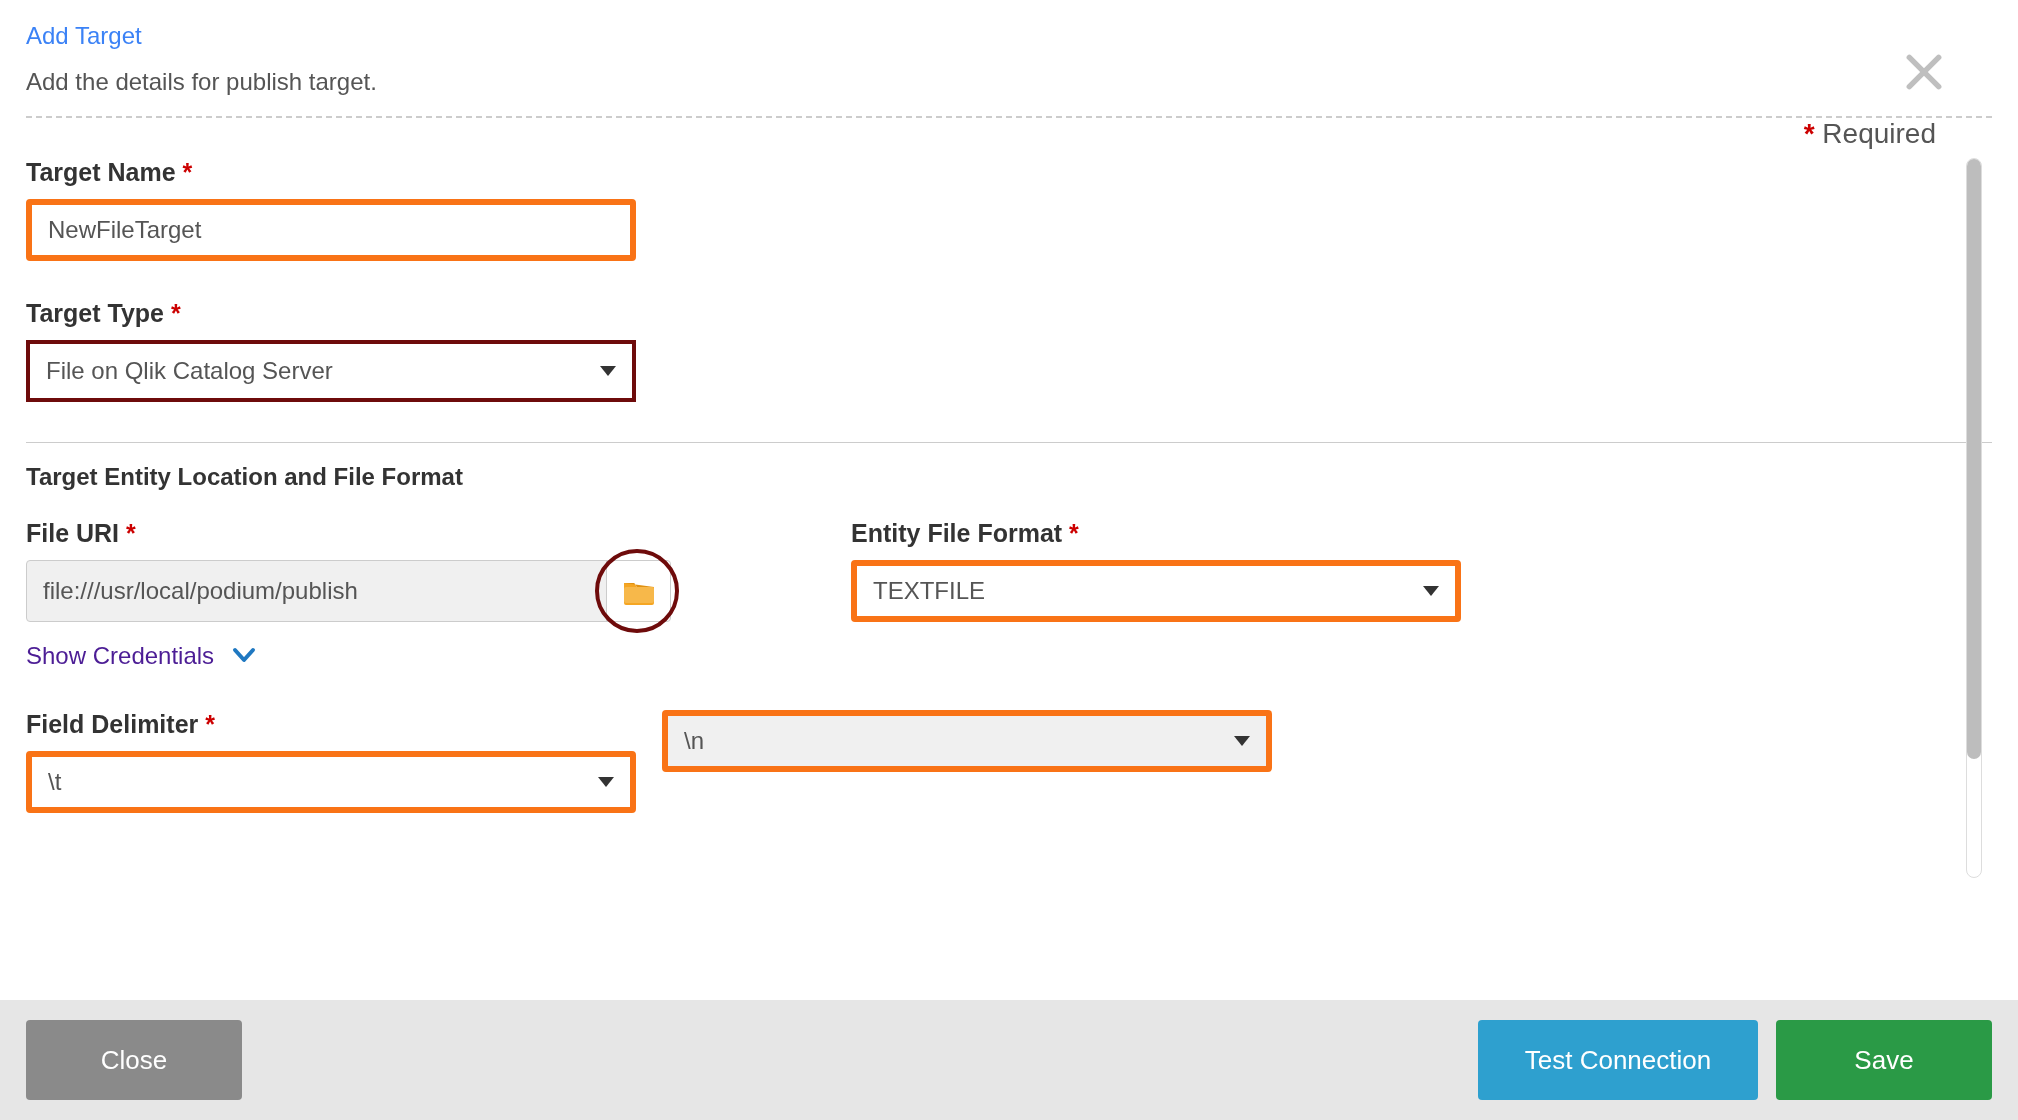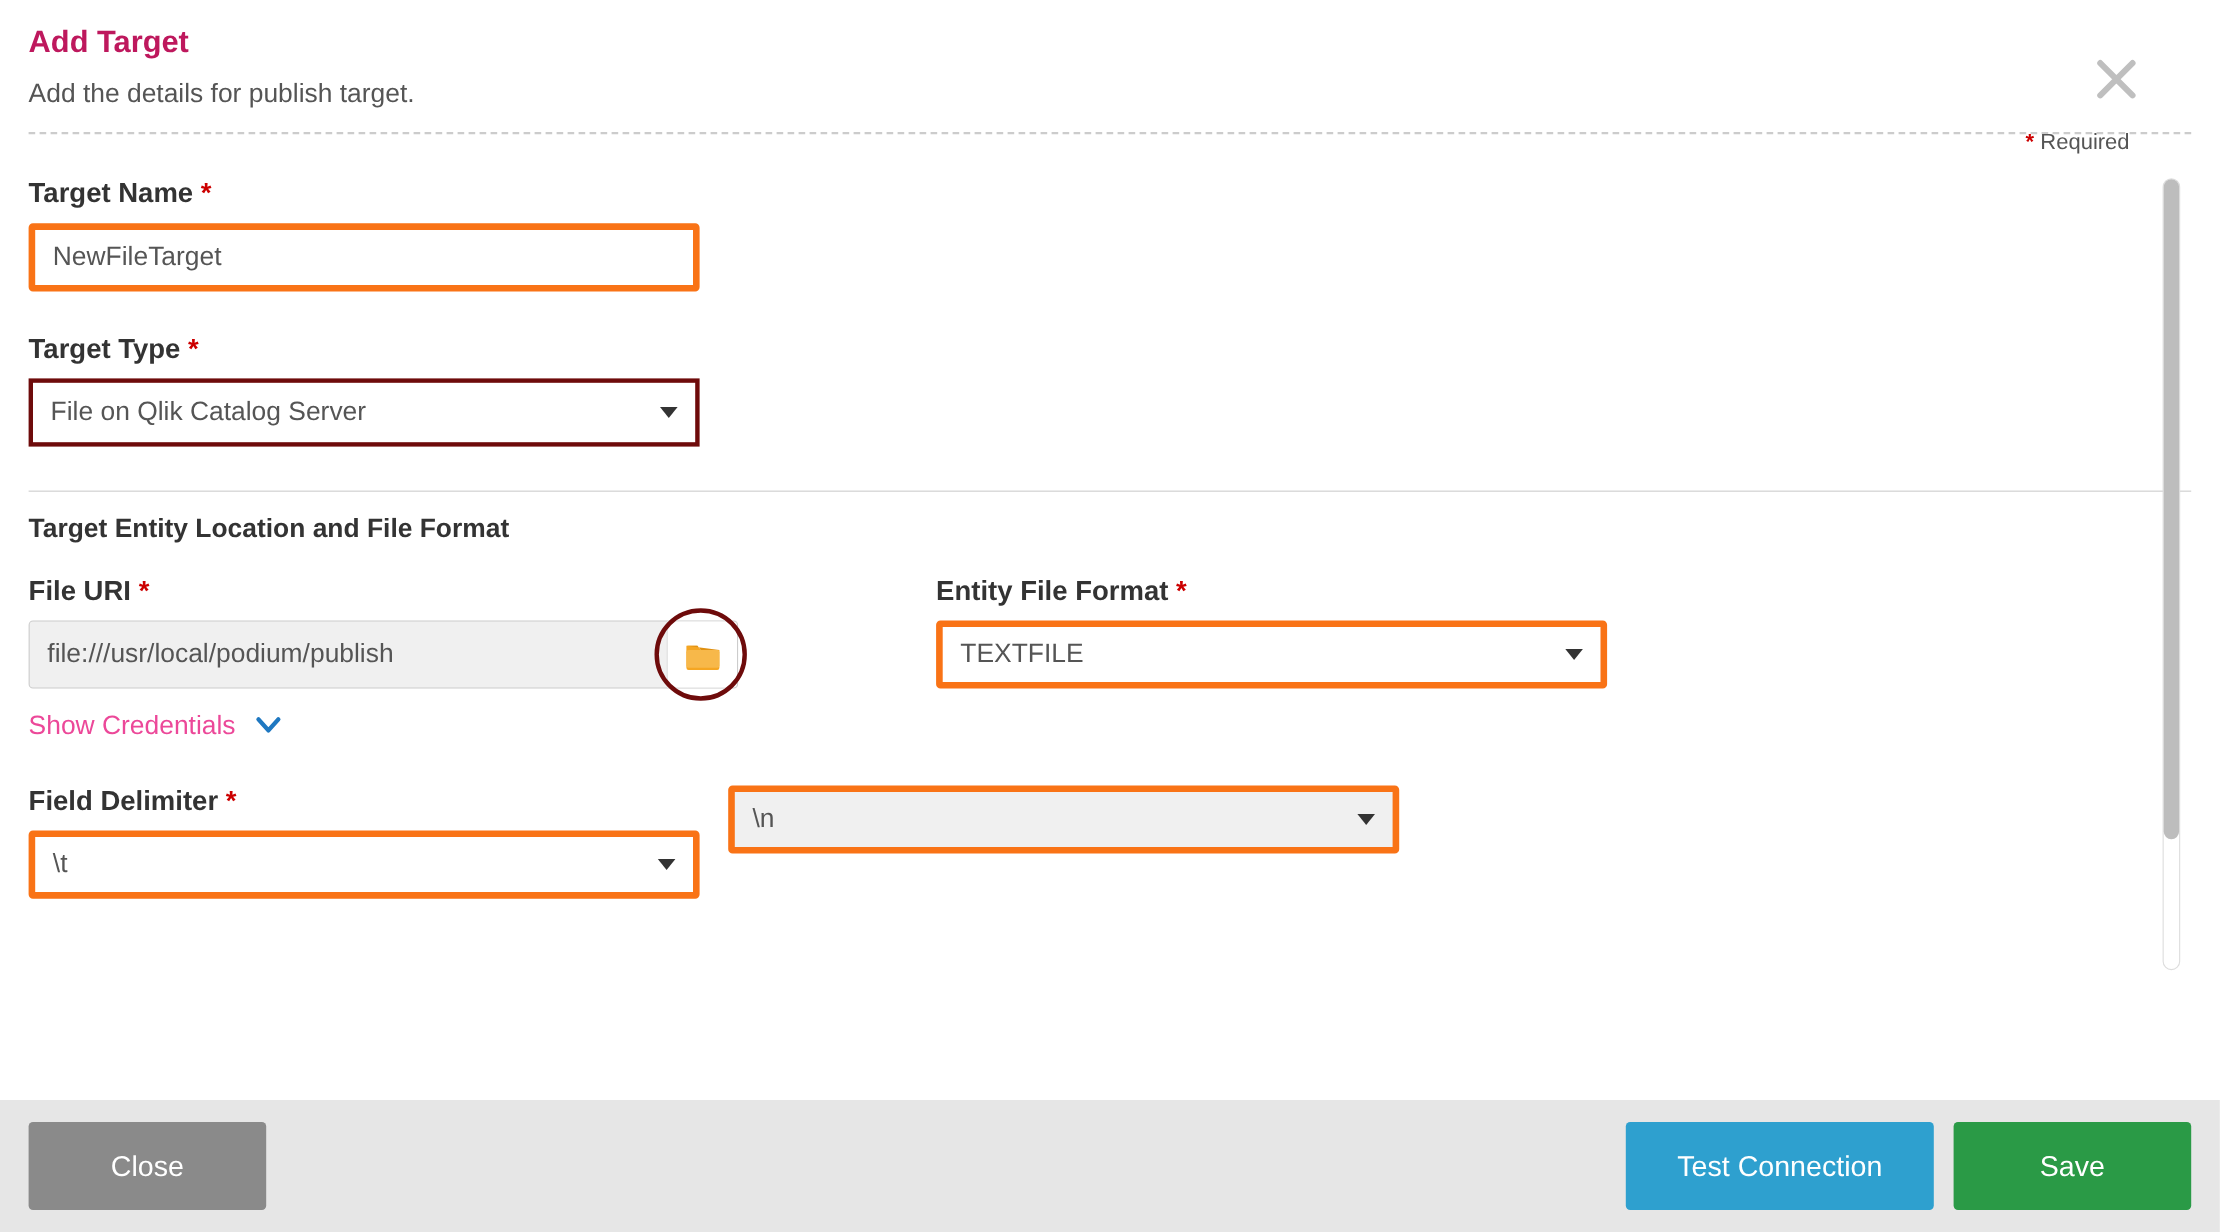--- a/index.html
+++ b/index.html
@@ -12,41 +12,41 @@
     position: relative;
     background: #fff;
   }
   .dialog {
     padding: 22px 26px 0 26px;
     height: 970px;
     position: relative;
   }
   .header-row { position: relative; }
   .title {
-    font-size: 28px;
-    font-weight: 700;
-    color: #be185d;
+    font-size: 24px;
+    font-weight: 400;
+    color: #3b82f6;
     margin-bottom: 18px;
   }
   .subtitle {
     font-size: 24px;
     color: #555;
     margin-bottom: 20px;
   }
   .close-x {
     position: absolute;
     top: 28px; right: 46px;
     width: 44px; height: 44px;
     cursor: pointer;
   }
   .close-x svg { width: 100%; height: 100%; }
   .required-note {
     position: absolute;
     top: 96px; right: 56px;
-    font-size: 20px;
+    font-size: 28px;
     color: #555;
   }
   .star { color: #c00; font-weight: 700; }
   .dashed-sep {
     border: none;
     border-top: 2px dashed #ccc;
     margin: 20px 0 40px 0;
   }
   .form-area {
     position: relative;
@@ -120,21 +120,21 @@
   .folder-circle {
     position:absolute;
     left: -12px; top: -12px;
     width: 84px; height: 84px;
     border: 4px solid #6e0b0b;
     border-radius: 50%;
     pointer-events:none;
   }
   .show-creds {
     display:flex; align-items:center; gap:18px;
-    font-size:24px; color:#ec4899; font-weight:400;
+    font-size:24px; color:#4c1d95; font-weight:400;
     margin-top: 20px; cursor:pointer;
   }
   .footer {
     position:absolute;
     left:0; right:0; bottom:0;
     height: 120px;
     background:#e6e6e6;
     display:flex; align-items:center;
     padding: 0 26px;
   }

